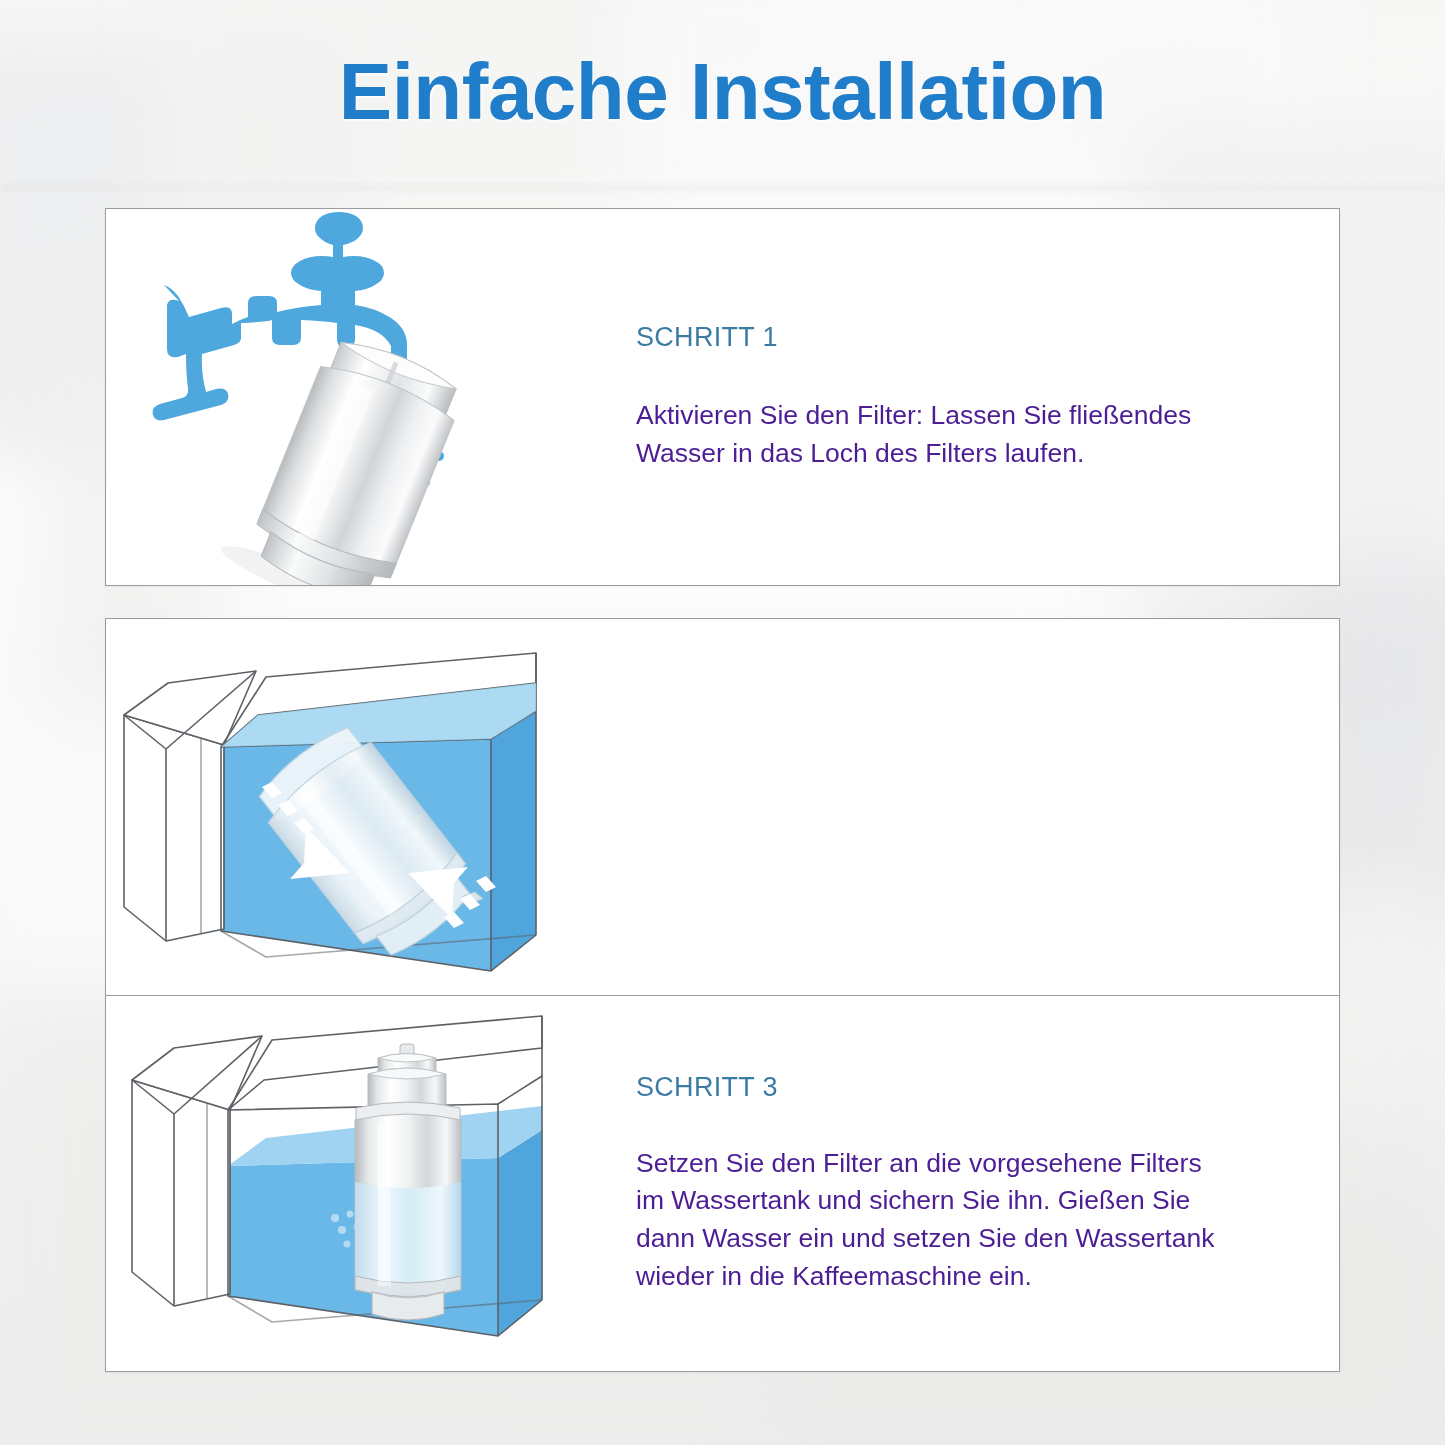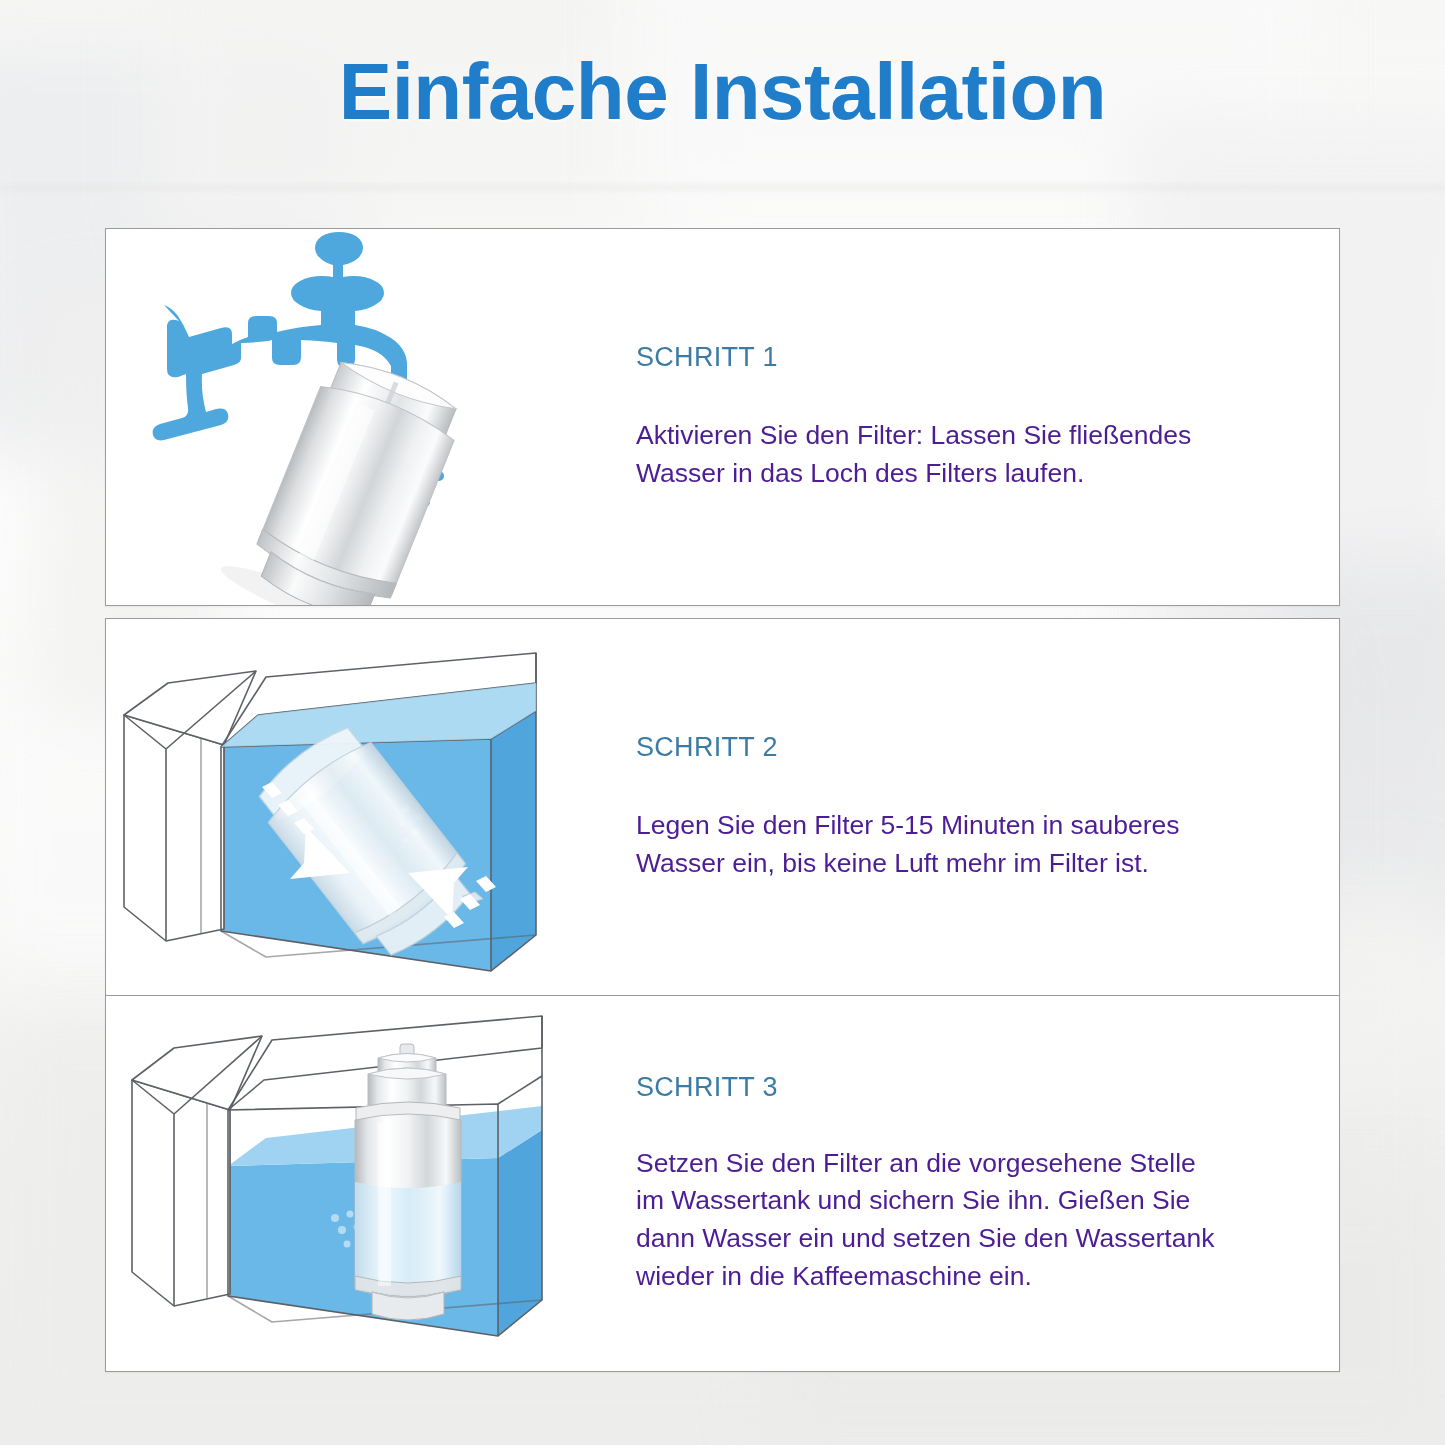--- a/index.html
+++ b/index.html
@@ -79,21 +79,21 @@
     position: absolute;
     left: 105px;
     width: 1235px;
     background: #ffffff;
     border: 1px solid #9b9b9b;
     box-sizing: border-box;
     display: flex;
     align-items: center;
     box-shadow: 0 1px 2px rgba(0,0,0,.05);
   }
-  #card-1 { top: 208px;  height: 378px; margin-top: 20px; }
+  #card-1 { top: 208px;  height: 378px; }
   #card-2 { top: 618px;  height: 378px; }
   #card-3 { top: 995px; height: 377px; }
 
   .art {
     width: 520px;
     flex: 0 0 520px;
     height: 100%;
     position: relative;
   }
   .copy {
@@ -276,24 +276,20 @@
           <path d="M200,208 l44,46 l-60,6 l14,-16 z"></path>
         </g>
         <g fill="#ffffff">
           <path d="M390,268 l-10,5 l-10,-11 l10,-5 z"></path>
           <path d="M374,286 l-10,5 l-10,-11 l10,-5 z"></path>
           <path d="M358,304 l-10,5 l-10,-11 l10,-5 z"></path>
           <path d="M346,300 l-44,-46 l60,-6 l-14,16 z"></path>
         </g>
       </svg>
     </div>
-    <div class="copy">
-      <div class="step-label">SCHRITT 2</div>
-      <div class="step-text">Legen Sie den Filter 5-15 Minuten in sauberes Wasser ein, bis keine Luft mehr im Filter ist.</div>
-    </div>
   </div>
 
   <div class="card" id="card-3">
     <div class="art">
       <svg width="520" height="376" viewBox="0 0 520 376">
         <defs>
           <linearGradient id="chrome3" x1="0" y1="0" x2="1" y2="0">
             <stop offset="0" stop-color="#b6babd"></stop>
             <stop offset="0.12" stop-color="#e4e7e9"></stop>
             <stop offset="0.30" stop-color="#ffffff"></stop>
@@ -358,17 +354,17 @@
 
           <path d="M266,296 q36,10 72,0 l0,22 q-36,12 -72,0 z" fill="#e8ebed" stroke="#b0b4b7" stroke-width="1"></path>
           <path d="M266,296 q36,10 72,0 q-36,12 -72,0 z" fill="#f4f6f7" stroke="#bdc1c4" stroke-width="1"></path>
 
           <rect x="272" y="126" width="13" height="164" fill="#ffffff" opacity=".5"></rect>
         </g>
       </svg>
     </div>
     <div class="copy">
       <div class="step-label">SCHRITT 3</div>
-      <div class="step-text">Setzen Sie den Filter an die vorgesehene Stelle im Wassertank und sichern Sie ihn. Gießen Sie dann Wasser ein und setzen Sie den Wassertank wieder in die Kaffeemaschine ein.</div>
+      <div class="step-text">Setzen Sie den Filter an die vorgesehene Filters im Wassertank und sichern Sie ihn. Gießen Sie dann Wasser ein und setzen Sie den Wassertank wieder in die Kaffeemaschine ein.</div>
     </div>
   </div>
 
 </div>
 
 </body></html>

